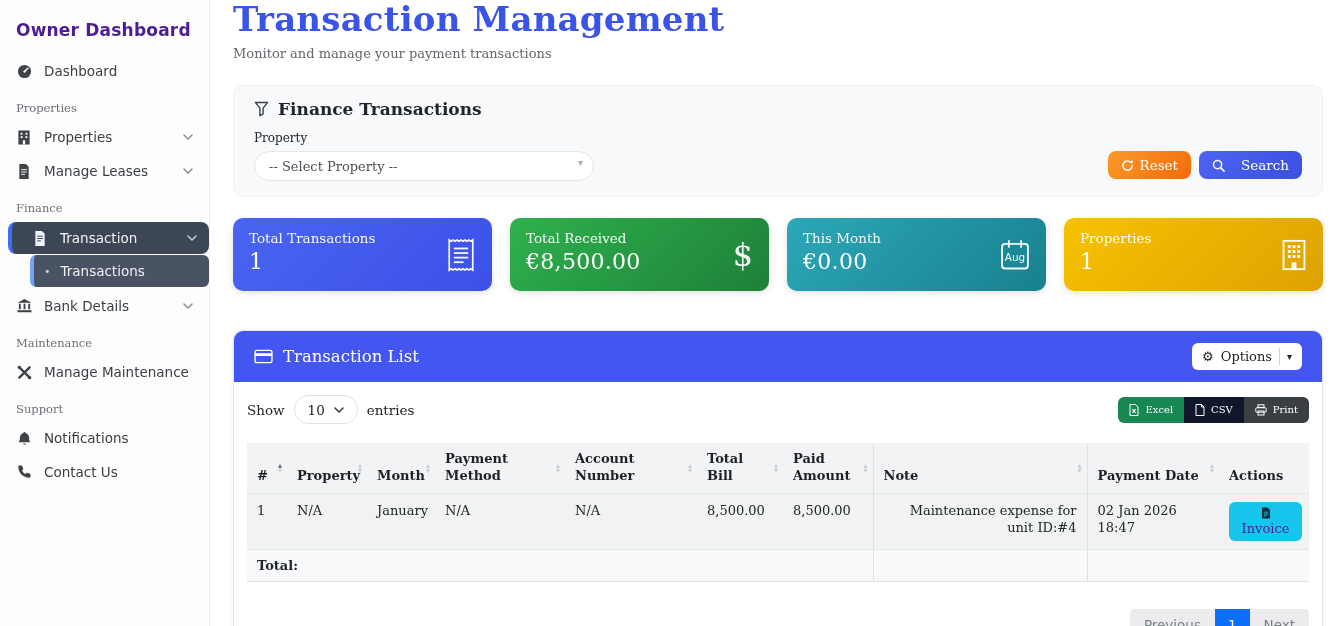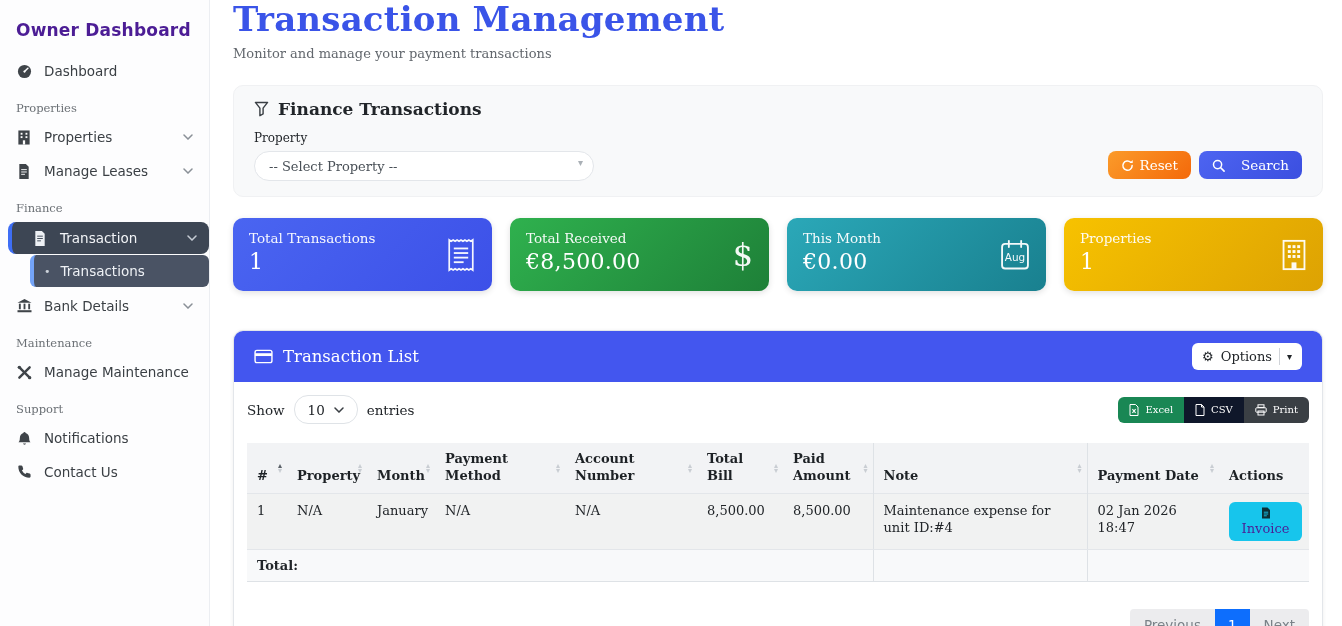--- a/index.html
+++ b/index.html
@@ -129,21 +129,21 @@
   .sort span { font-size:8px; color:#c9cdd3; }
   th.asc .sort .s-up { color:#5b6168; }
   table.tx tbody td {
     background:#f1f2f2; padding:8px 10px; vertical-align:top;
     border-top:1px solid #e3e6ea; border-bottom:1px solid #e3e6ea; line-height:1.35;
   }
   table.tx tfoot th {
     background:#f8f9fa; border-bottom:1px solid #dee2e6; padding:7px 10px;
     font-weight:bold; text-align:left; height:32px;
   }
-  .col-note-b { border-left:1px solid #dee2e6; border-right:1px solid #dee2e6; }
+  .col-note-b { border-left:1px solid #dee2e6; border-right:1px solid #dee2e6;text-align:right; }
   .total-cell { text-align:center; }
   .btn-invoice {
     background:#17c5ec; border:none; border-radius:6px; color:#4c1d95;
     font-family:inherit; font-size:13px; padding:5px 10px; width:73px;
     display:flex; flex-direction:column; align-items:center; gap:2px; cursor:pointer;
   }
   
   .table-footer {
     display:flex; align-items:flex-end; justify-content:space-between; margin-top:27px;
     font-family:"DejaVu Sans","Liberation Sans",sans-serif;

